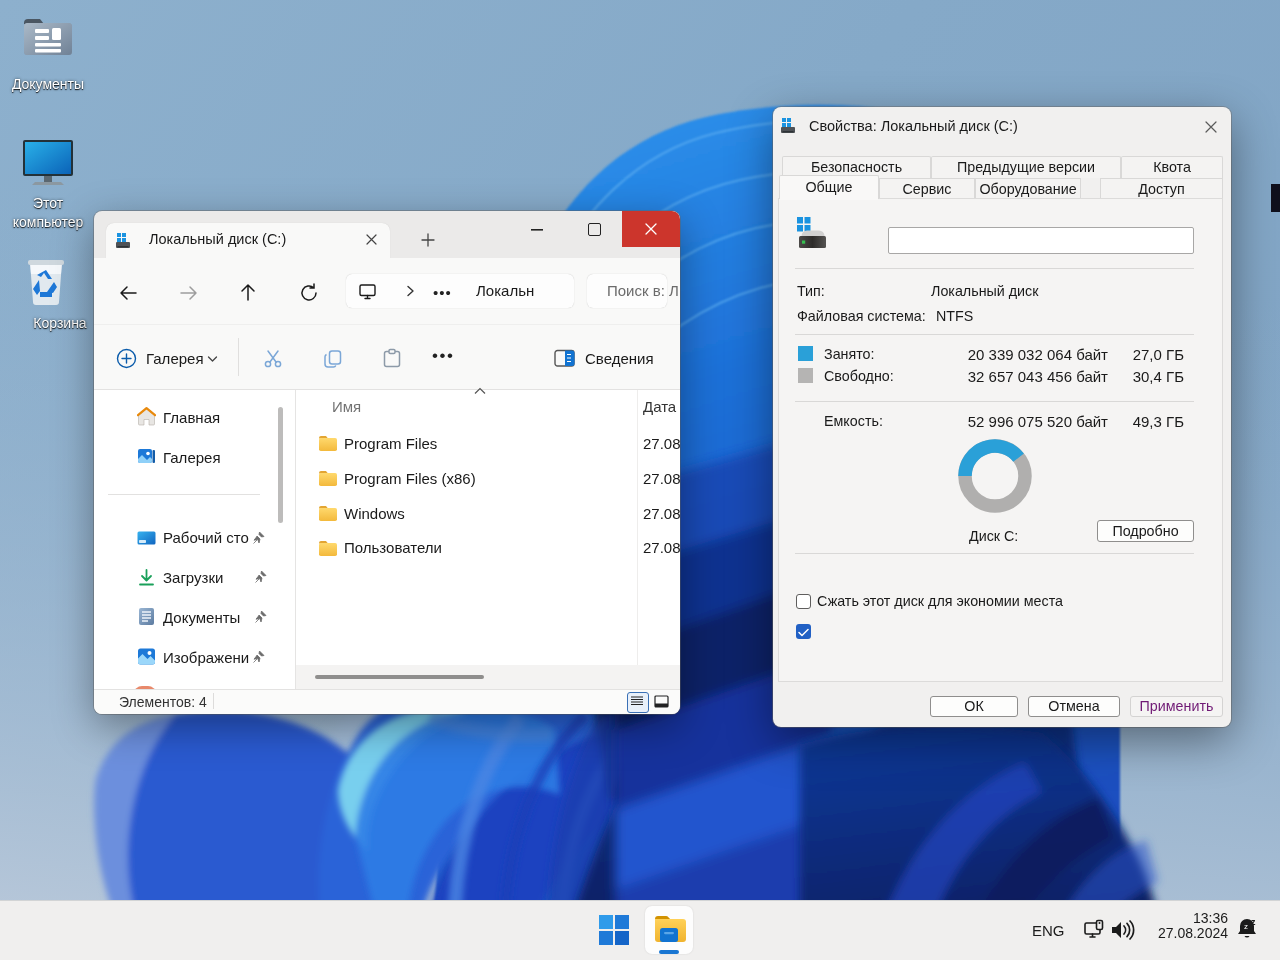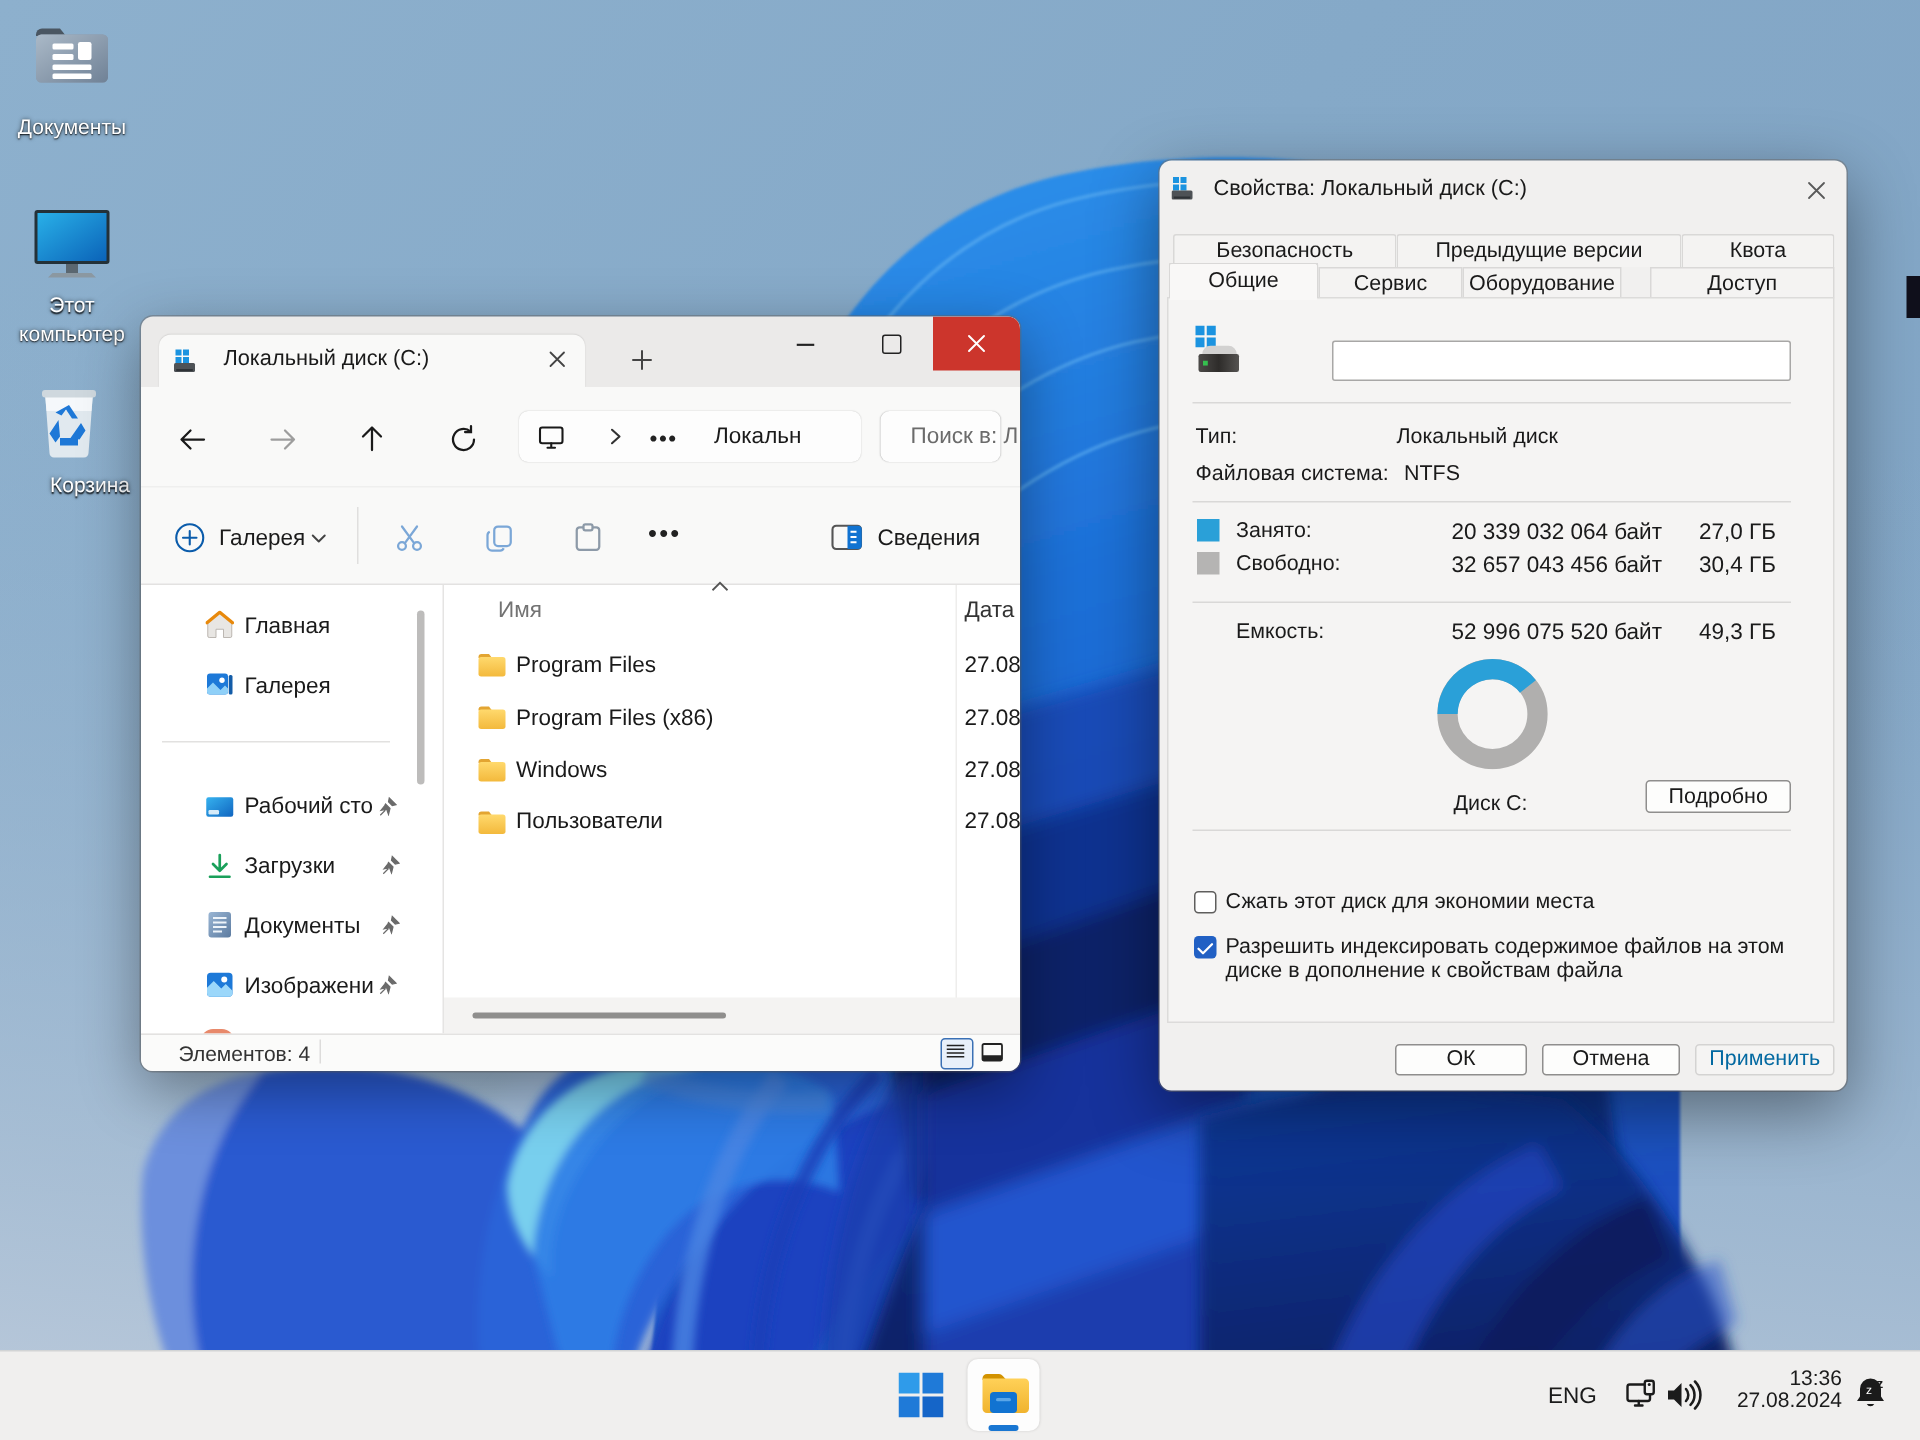--- a/index.html
+++ b/index.html
@@ -466,25 +466,24 @@
   <div class="abs" style="left:324px;top:413px;width:97px;height:22px;background:#fdfdfc;border:1px solid #8f8e8d;border-radius:3px;box-sizing:border-box;text-align:center;line-height:20px;">Подробно</div>
   <div class="abs" style="left:22px;top:446px;width:399px;height:1px;background:#d9d8d7;"></div>
 
   <div class="abs" style="left:23px;top:487px;width:15px;height:15px;background:#fff;border:1.5px solid #5f5e5d;border-radius:3px;box-sizing:border-box;"></div>
   <div class="abs" style="left:44px;top:486px;">Сжать этот диск для экономии места</div>
   <div class="abs" style="left:23px;top:517px;width:15px;height:15px;background:#2160c4;border-radius:3px;">
     <svg style="position:absolute;left:2px;top:3.5px;" width="11" height="9" viewBox="0 0 11 9" fill="none" stroke="#fff" stroke-width="1.5" stroke-linecap="round" stroke-linejoin="round">
         <path d="M1,4.5 L4,7.5 L10,1.5"></path>
       </svg>
   </div>
-  <div class="abs" style="left:44px;top:516px;">Разрешить индексировать содержимое файлов на этом<br>диске в дополнение к свойствам файла</div>
 
   <div class="abs" style="left:157px;top:589px;width:88px;height:21px;background:#fdfdfc;border:1px solid #8f8e8d;border-radius:3px;box-sizing:border-box;text-align:center;line-height:19px;">ОК</div>
   <div class="abs" style="left:255px;top:589px;width:92px;height:21px;background:#fdfdfc;border:1px solid #8f8e8d;border-radius:3px;box-sizing:border-box;text-align:center;line-height:19px;">Отмена</div>
-  <div class="abs" style="left:357px;top:589px;width:93px;height:21px;background:#f5f4f3;border:1px solid #d4d3d2;border-radius:3px;box-sizing:border-box;text-align:center;line-height:19px;color:#0369a1;">Применить</div>
+  <div class="abs" style="left:357px;top:589px;width:93px;height:21px;background:#f5f4f3;border:1px solid #d4d3d2;border-radius:3px;box-sizing:border-box;text-align:center;line-height:19px;color:#701a75;">Применить</div>
 </div>
 
 <div id="taskbar"></div>
 <div id="fexp-btn"></div>
 <svg class="abs" style="left:599px;top:915px;" width="30" height="30" viewBox="0 0 30 30">
   <rect x="0" y="0" width="14" height="14" fill="#2f9bea"></rect>
   <rect x="16" y="0" width="14" height="14" fill="#1f7ad8"></rect>
   <rect x="0" y="16" width="14" height="14" fill="#1f7ad8"></rect>
   <rect x="16" y="16" width="14" height="14" fill="#1565c8"></rect>
 </svg>

